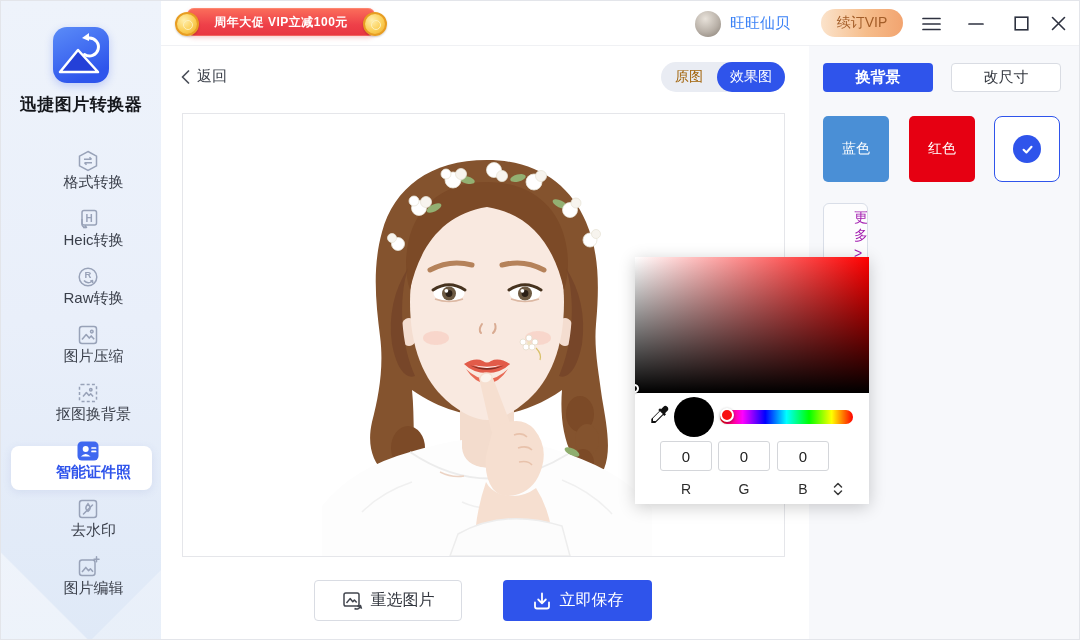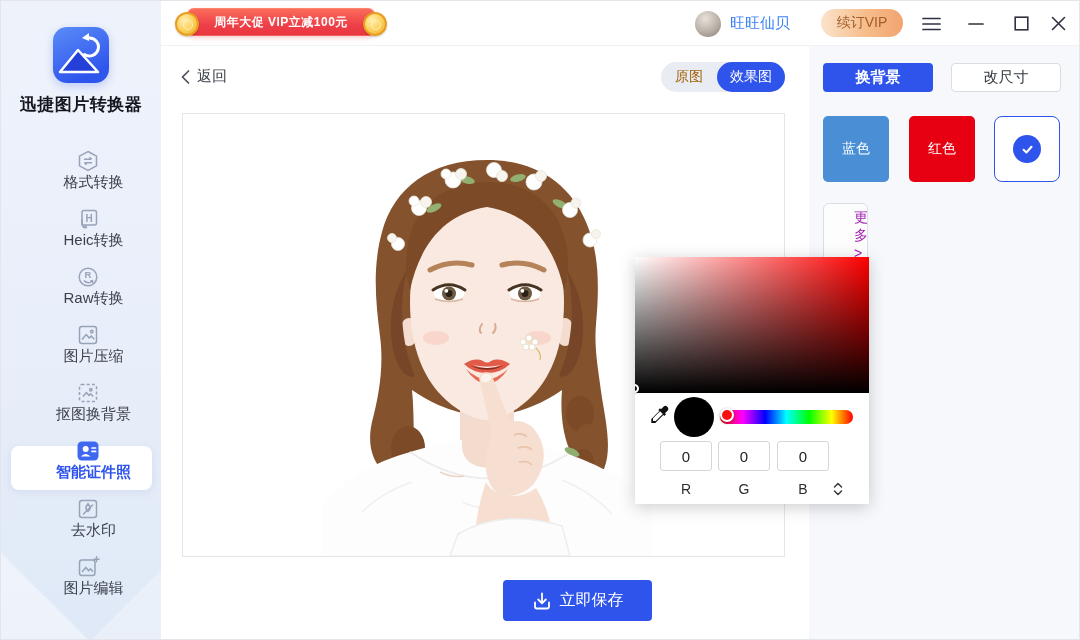--- a/index.html
+++ b/index.html
@@ -343,20 +343,28 @@
           <circle cx="248" cy="58" r="7.5" fill="#fff"></circle>
             <circle cx="254" cy="51" r="5" fill="#f7f4ee"></circle>
           <circle cx="268" cy="88" r="7" fill="#fff"></circle>
             <circle cx="274" cy="82" r="4.5" fill="#f7f4ee"></circle>
           <circle cx="76" cy="92" r="6.5" fill="#fff"></circle>
             <circle cx="70" cy="86" r="4.5" fill="#f7f4ee"></circle>
         </g>
       </svg>
     </div>
 
+    <div class="btn btn-reselect">
+      <svg width="21" height="21" viewBox="0 0 21 21" fill="none" stroke="#41454e" stroke-width="1.5">
+        <rect x="2" y="3" width="15" height="13" rx="1.8"></rect>
+        <path d="M4.5 13 l3.6 -4.4 2.7 3.2 1.6 -1.8 2.3 2.6" stroke-linejoin="round"></path>
+        <path d="M12.5 18.5 a4 4 0 0 0 6 -3.2 M19.5 18.8 l-1 -3.4 -3 1.2" stroke-linejoin="round"></path>
+      </svg>
+      <span>重选图片</span>
+    </div>
     <div class="btn btn-save">
       <svg width="20" height="20" viewBox="0 0 20 20" fill="none" stroke="#fff" stroke-width="1.8">
         <path d="M10 2.5 v9.5 M6.2 8.5 L10 12.3 L13.8 8.5" stroke-linejoin="round" stroke-linecap="round"></path>
         <path d="M3 11.5 v4 a2 2 0 0 0 2 2 h10 a2 2 0 0 0 2 -2 v-4" stroke-linecap="round"></path>
       </svg>
       <span>立即保存</span>
     </div>
   </div>
 
   <div class="right-panel">

